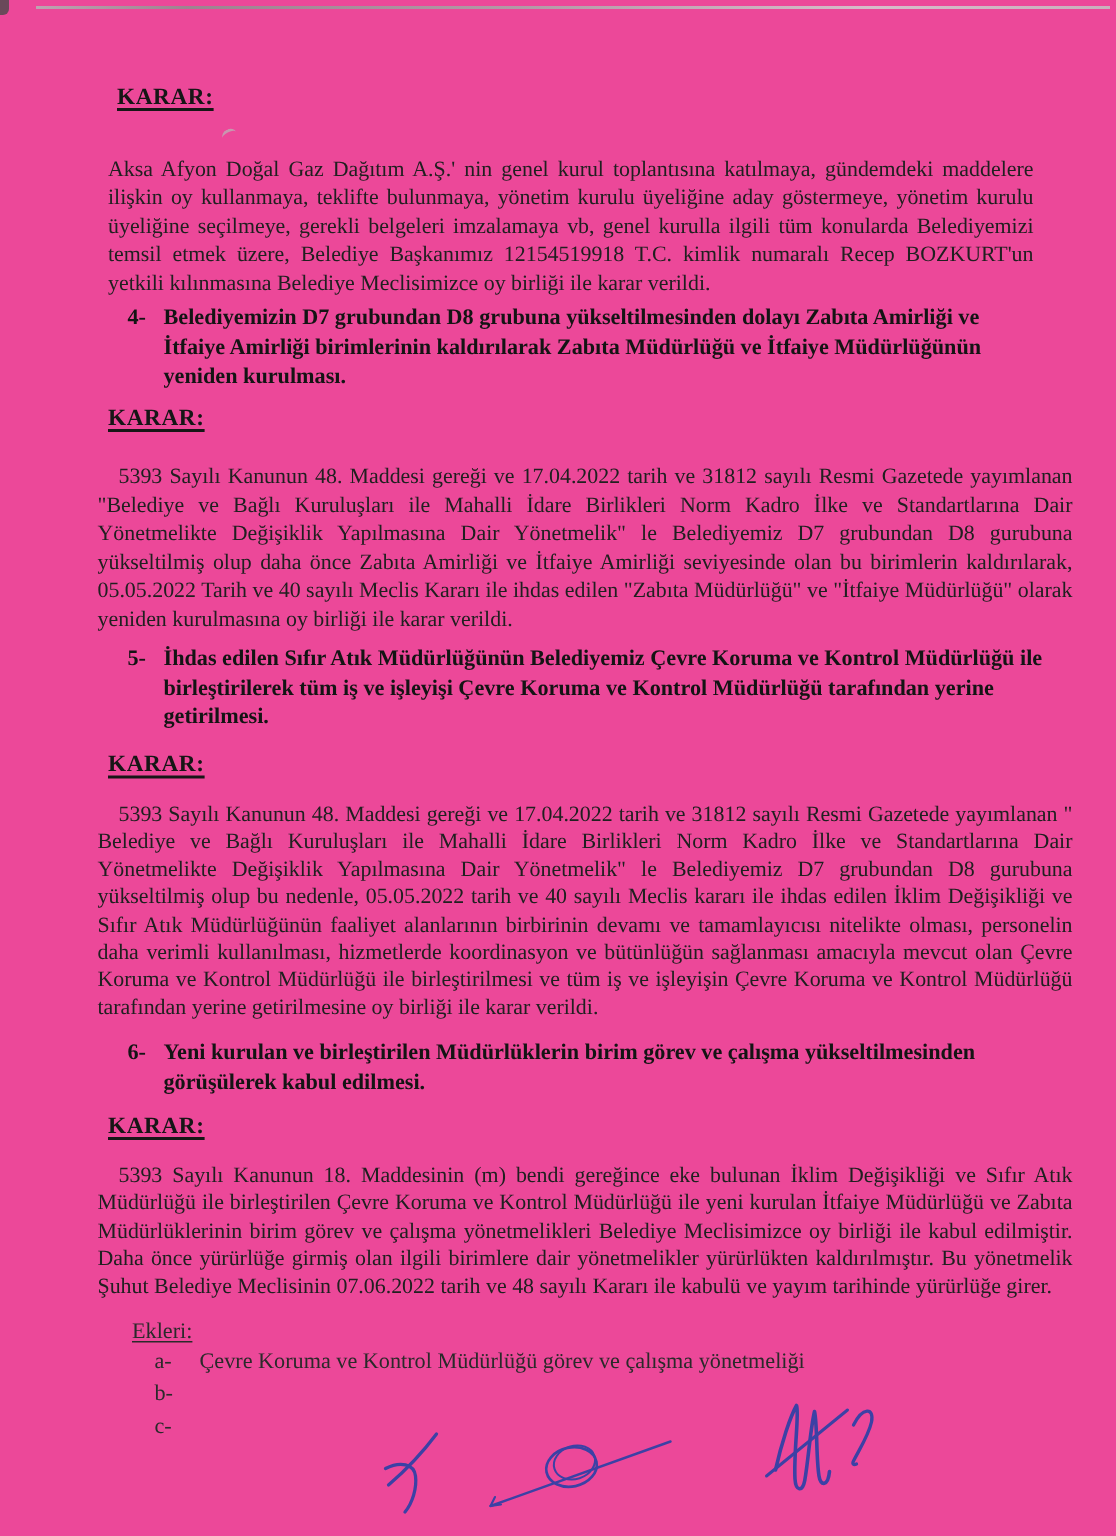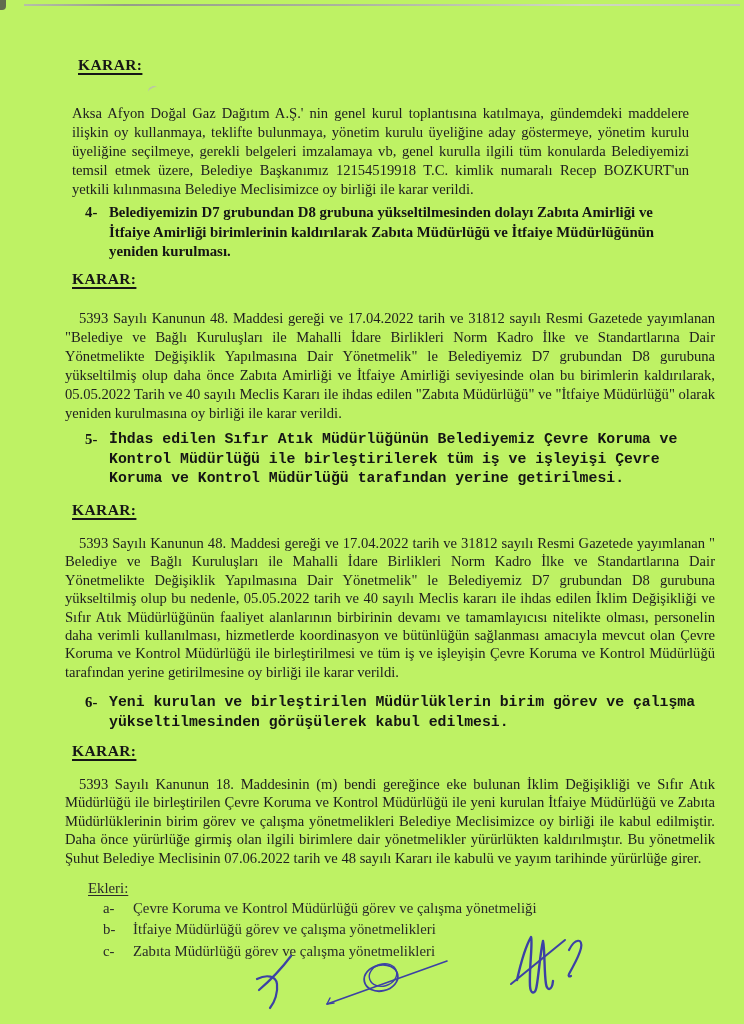--- a/index.html
+++ b/index.html
@@ -2,21 +2,21 @@
 <html lang="tr"><head>
 <meta charset="utf-8">
 <style>
   html, body { margin: 0; padding: 0; }
   body { background: #e8e8e8; }
   .page {
     position: relative;
     width: 744px;
     height: 1024px;
     margin: 0 auto;
-    background: #bef264;
+    background: #ec4899;
     overflow: hidden;
     font-family: "Liberation Serif", "DejaVu Serif", serif;
     color: #1e1e1e;
   }
   
   .scan-topline {
     position: absolute; top: 4px; left: 24px; width: 716px; height: 2px;
     background: linear-gradient(90deg, #b5b5b5, #8e8e8e 14%, #a8a8a8 45%, #d2d2d2 78%, #c2c2c2);
     opacity: .85;
   }
@@ -52,21 +52,21 @@
 
   .agenda-item {
     display: flex;
     font-weight: bold;
     font-size: 14.8px;
     line-height: 19.6px;
     color: #141414;
   }
   .agenda-item .num { width: 24px; flex: 0 0 24px; }
   .agenda-item .txt { width: 560px; }
-  .agenda-item .txt.wide { width: 592px; font-family: Liberation Mono, monospace; }
+  .agenda-item .txt.wide { width: 592px; }
 
   .ekleri-heading {
     font-size: 14.8px;
     text-decoration: underline;
     text-decoration-thickness: 1.2px;
     text-underline-offset: 2px;
     color: #2a2a2a;
   }
   .ekleri-list { font-size: 14.8px; color: #2a2a2a; }
   .ekleri-row { display: flex; line-height: 21.4px; }
@@ -117,25 +117,23 @@
 
   <div class="abs ekleri-heading" style="left:88px; top:880px;">Ekleri:</div>
 
   <div class="abs ekleri-list" style="left:103px; top:898px;">
     <div class="ekleri-row">
       <span class="letter">a-</span>
       <span>Çevre Koruma ve Kontrol Müdürlüğü görev ve çalışma yönetmeliği</span>
     </div>
     <div class="ekleri-row">
       <span class="letter">b-</span>
-      <span>İtfaiye Müdürlüğü görev ve çalışma yönetmelikleri</span>
     </div>
     <div class="ekleri-row">
       <span class="letter">c-</span>
-      <span>Zabıta Müdürlüğü görev ve çalışma yönetmelikleri</span>
     </div>
   </div>
 
   <div class="abs signature" style="left: 243px; top: 948px; color: rgb(60, 65, 165);">
     <svg width="210" height="72" viewBox="0 0 210 72" fill="none">
       <path d="M48 8 C42 16 30 30 16 42" stroke="currentColor" stroke-width="2.2" stroke-linecap="round"></path>
       <path d="M14 31 C24 26 33 28 34 36 C35 44 32 54 27 60" stroke="currentColor" stroke-width="2.2" stroke-linecap="round"></path>
       <path d="M84 56 L204 13" stroke="currentColor" stroke-width="1.6" stroke-linecap="round"></path>
       <path d="M84 56 l7 -1 M84 56 l3 -6" stroke="currentColor" stroke-width="1.4" stroke-linecap="round"></path>
       <ellipse cx="138" cy="30" rx="17" ry="13" stroke="currentColor" stroke-width="1.8" transform="rotate(-12 138 30)"></ellipse>

